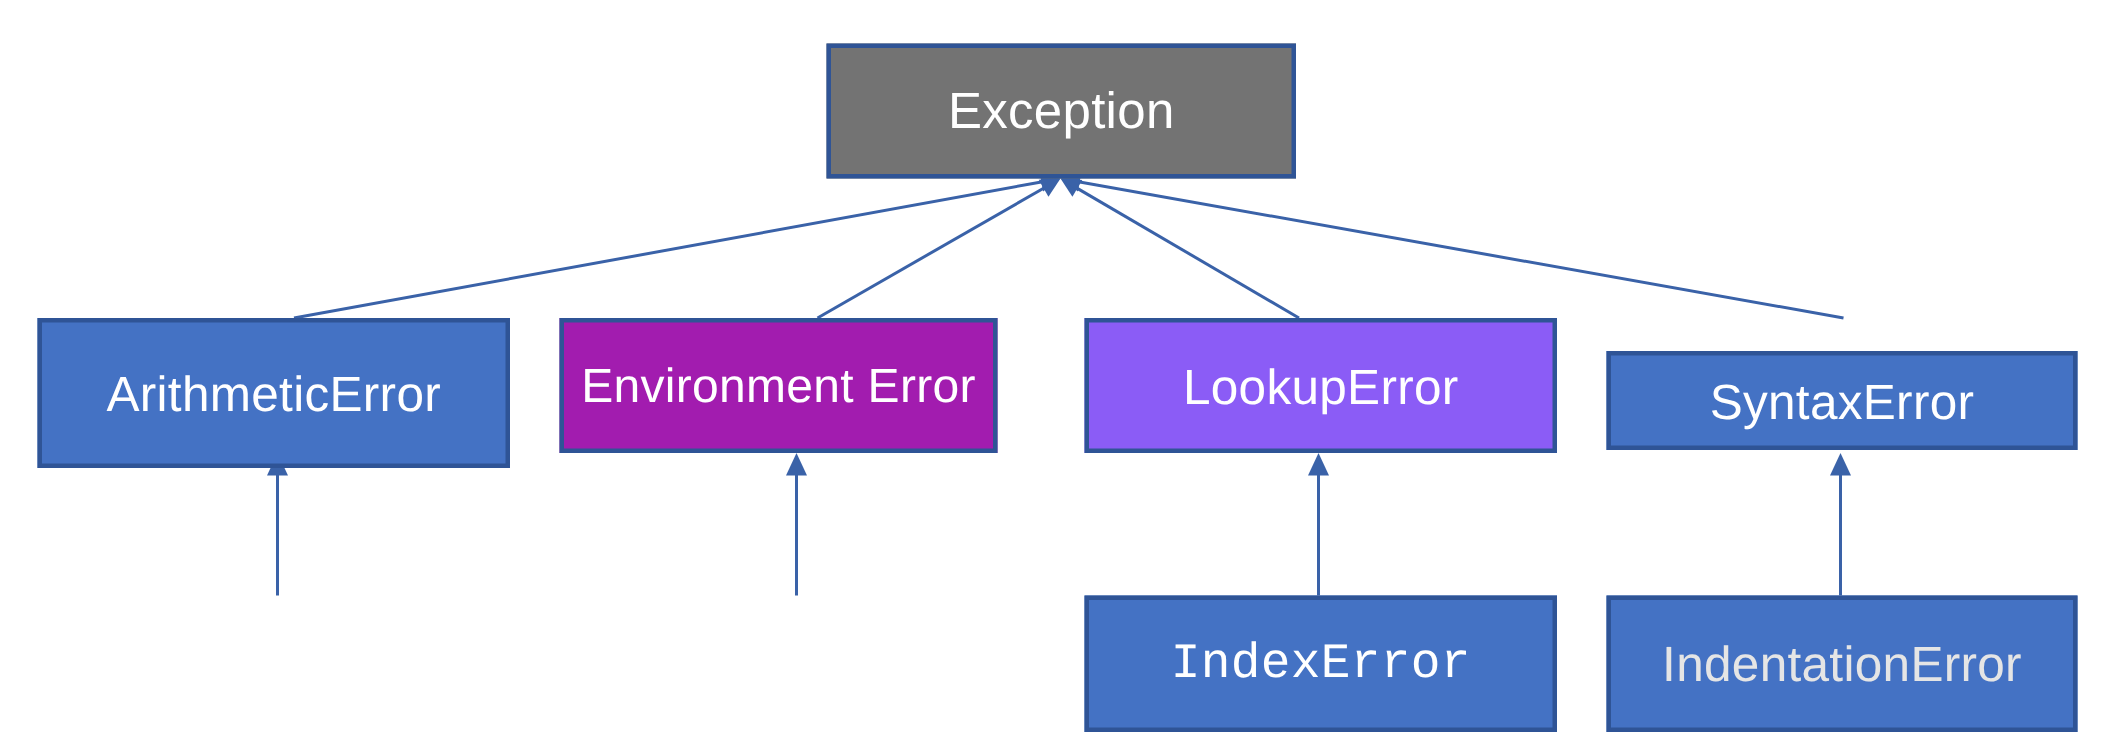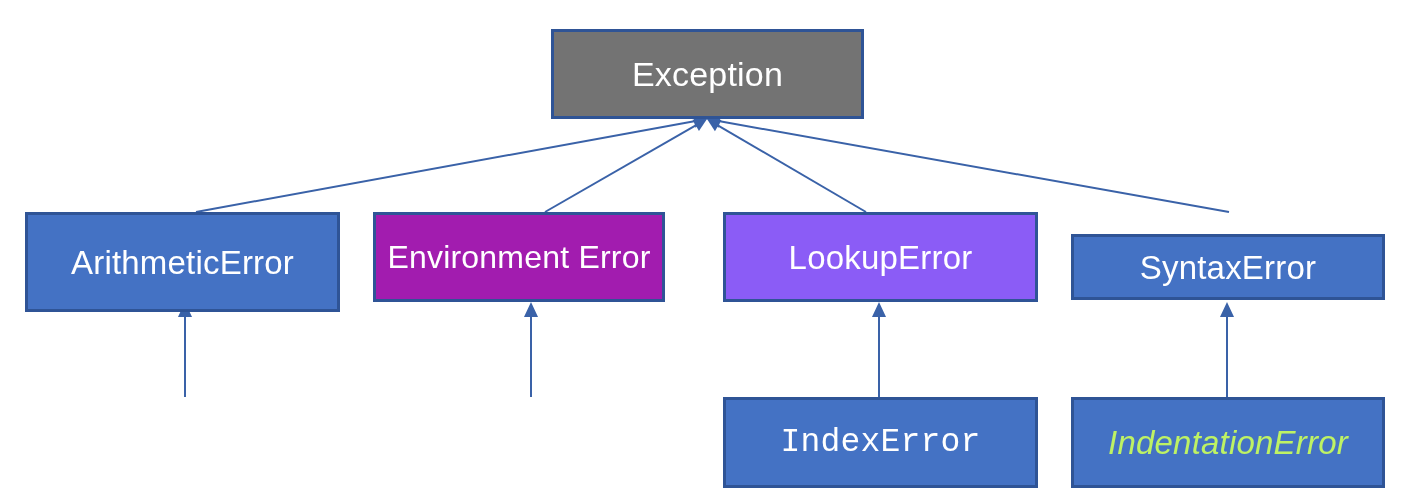--- a/index.html
+++ b/index.html
@@ -97,16 +97,16 @@
     <span class="node-label size-mid" style="color: rgb(255, 255, 255);">SyntaxError</span>
   </div>
 
 
 
   <div class="node-box" id="node-l3-2" style="left: 723px; top: 397px; width: 315px; height: 91px; background: rgb(68, 114, 196); border-color: rgb(47, 84, 150);">
     <span class="node-label size-leaf" style="color: rgb(255, 255, 255); font-family: Liberation Mono, monospace;">IndexError</span>
   </div>
 
   <div class="node-box" id="node-l3-3" style="left: 1071px; top: 397px; width: 314px; height: 91px; background: rgb(68, 114, 196); border-color: rgb(47, 84, 150);">
-    <span class="node-label size-leaf" style="color: #bef264; font-style: italic;">IndentationError</span>
+    <span class="node-label size-leaf" style="color: #e5e5e5;">IndentationError</span>
   </div>
 
 </div>
 
 </body></html>

